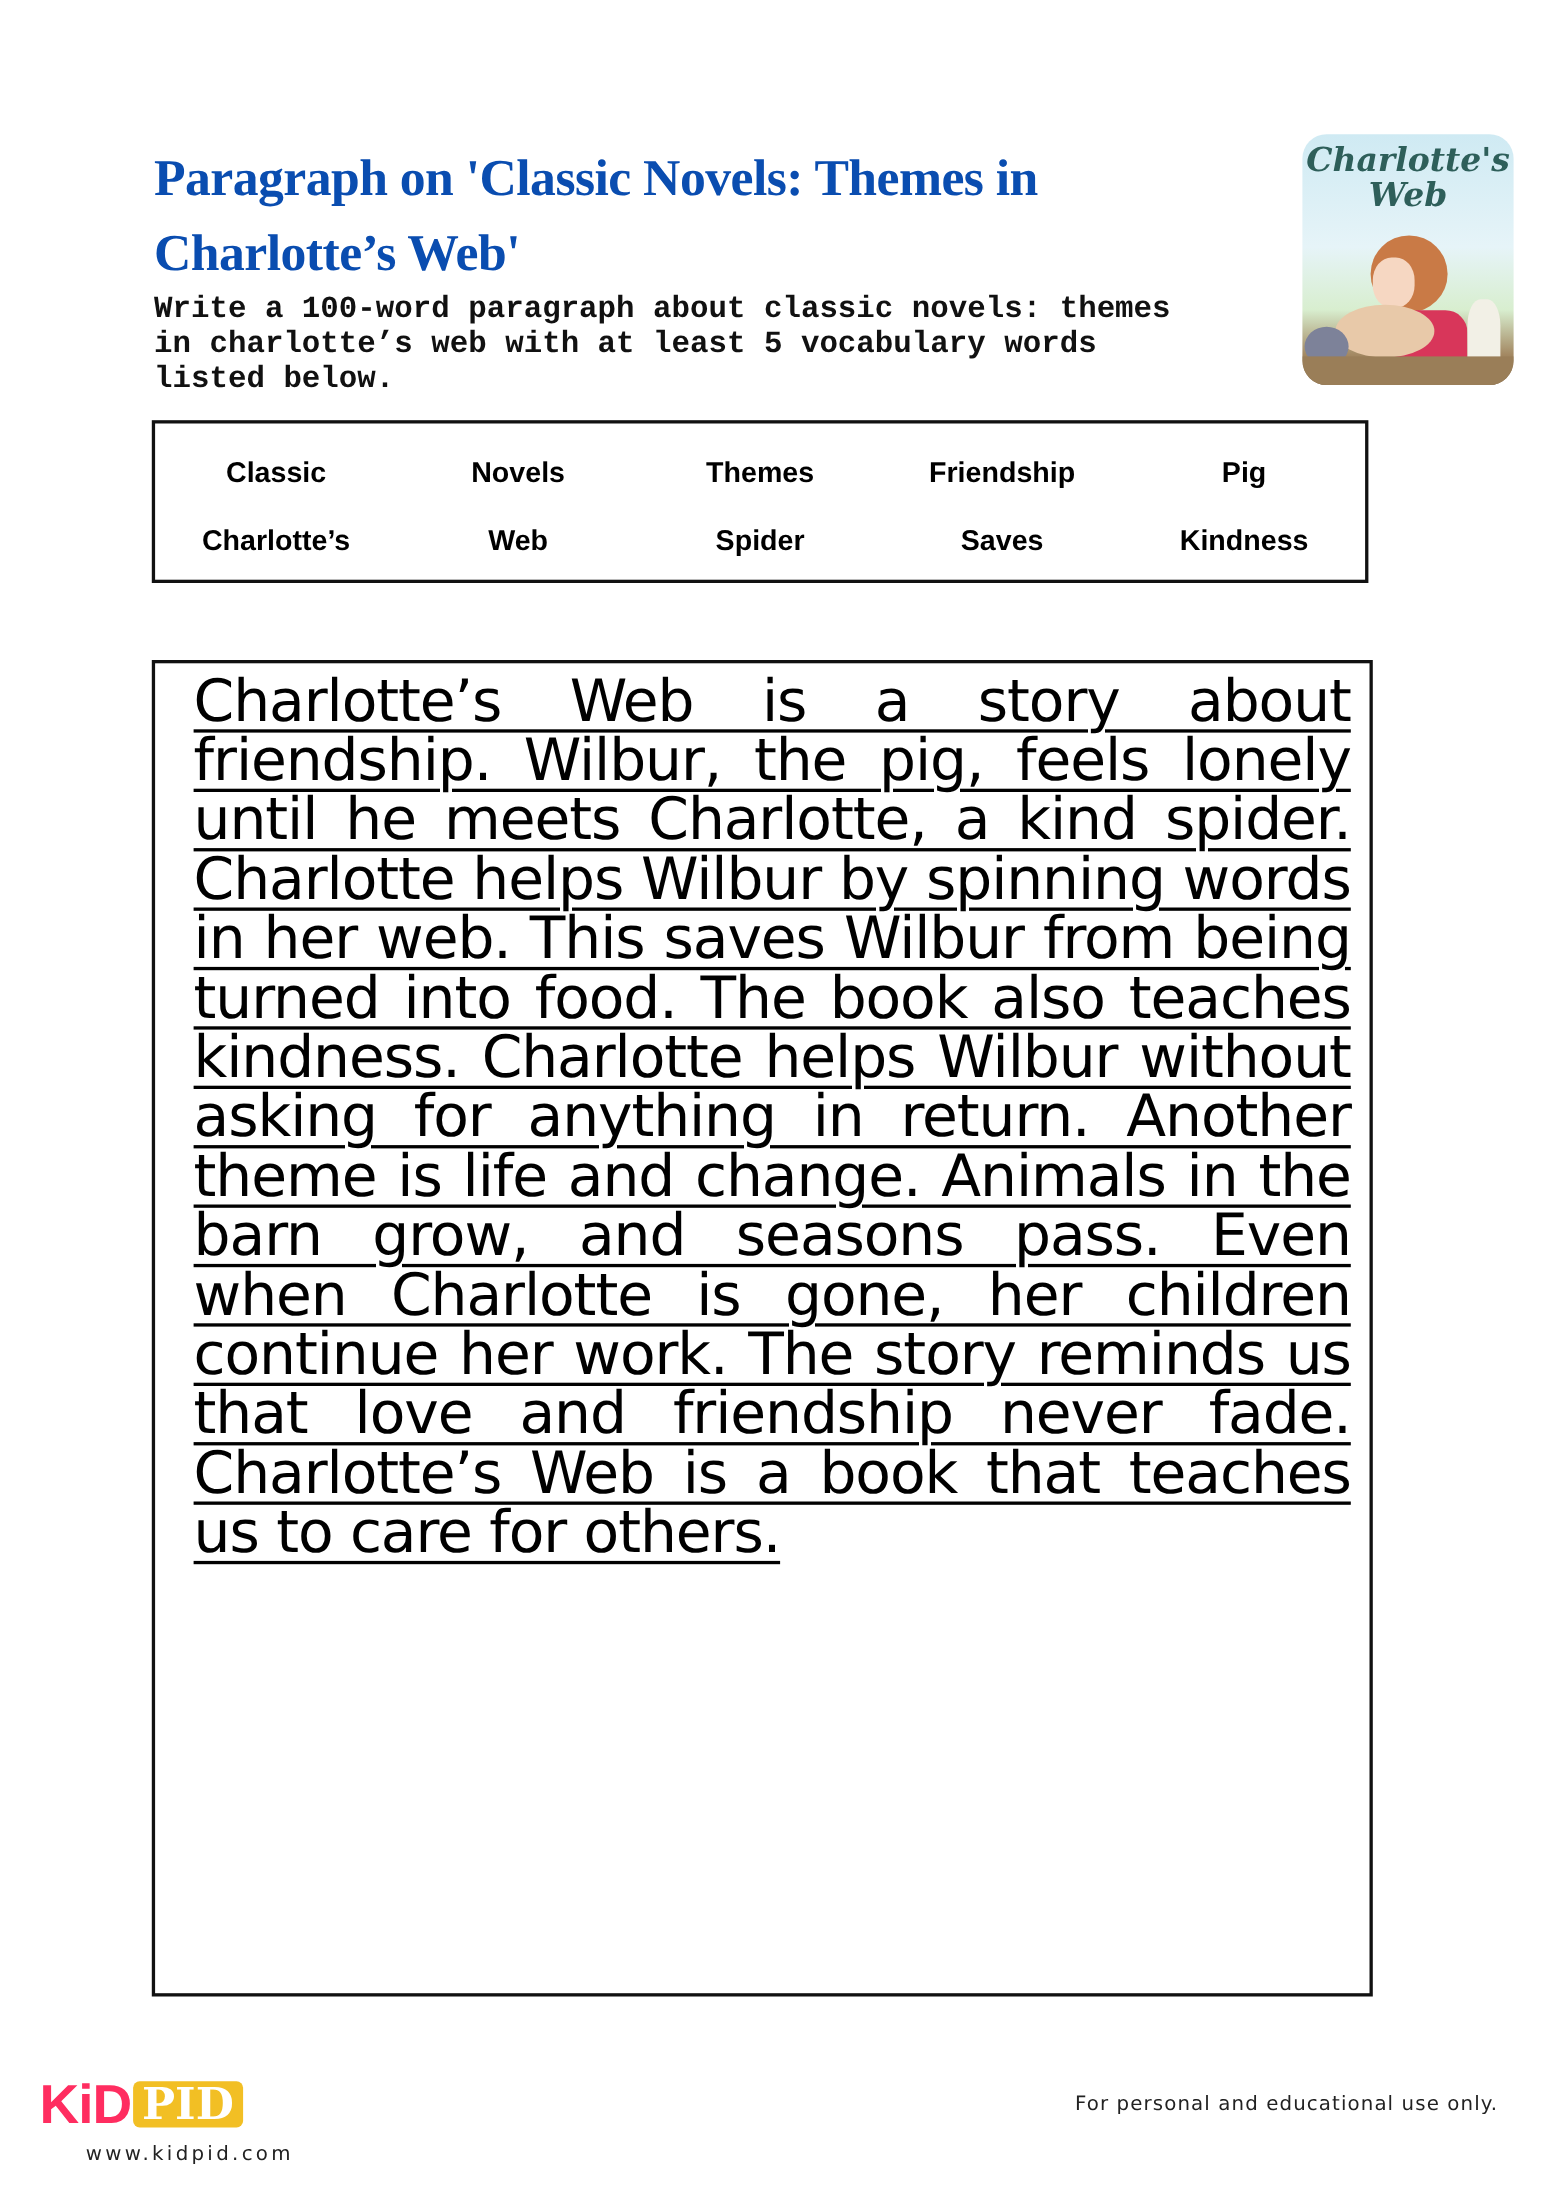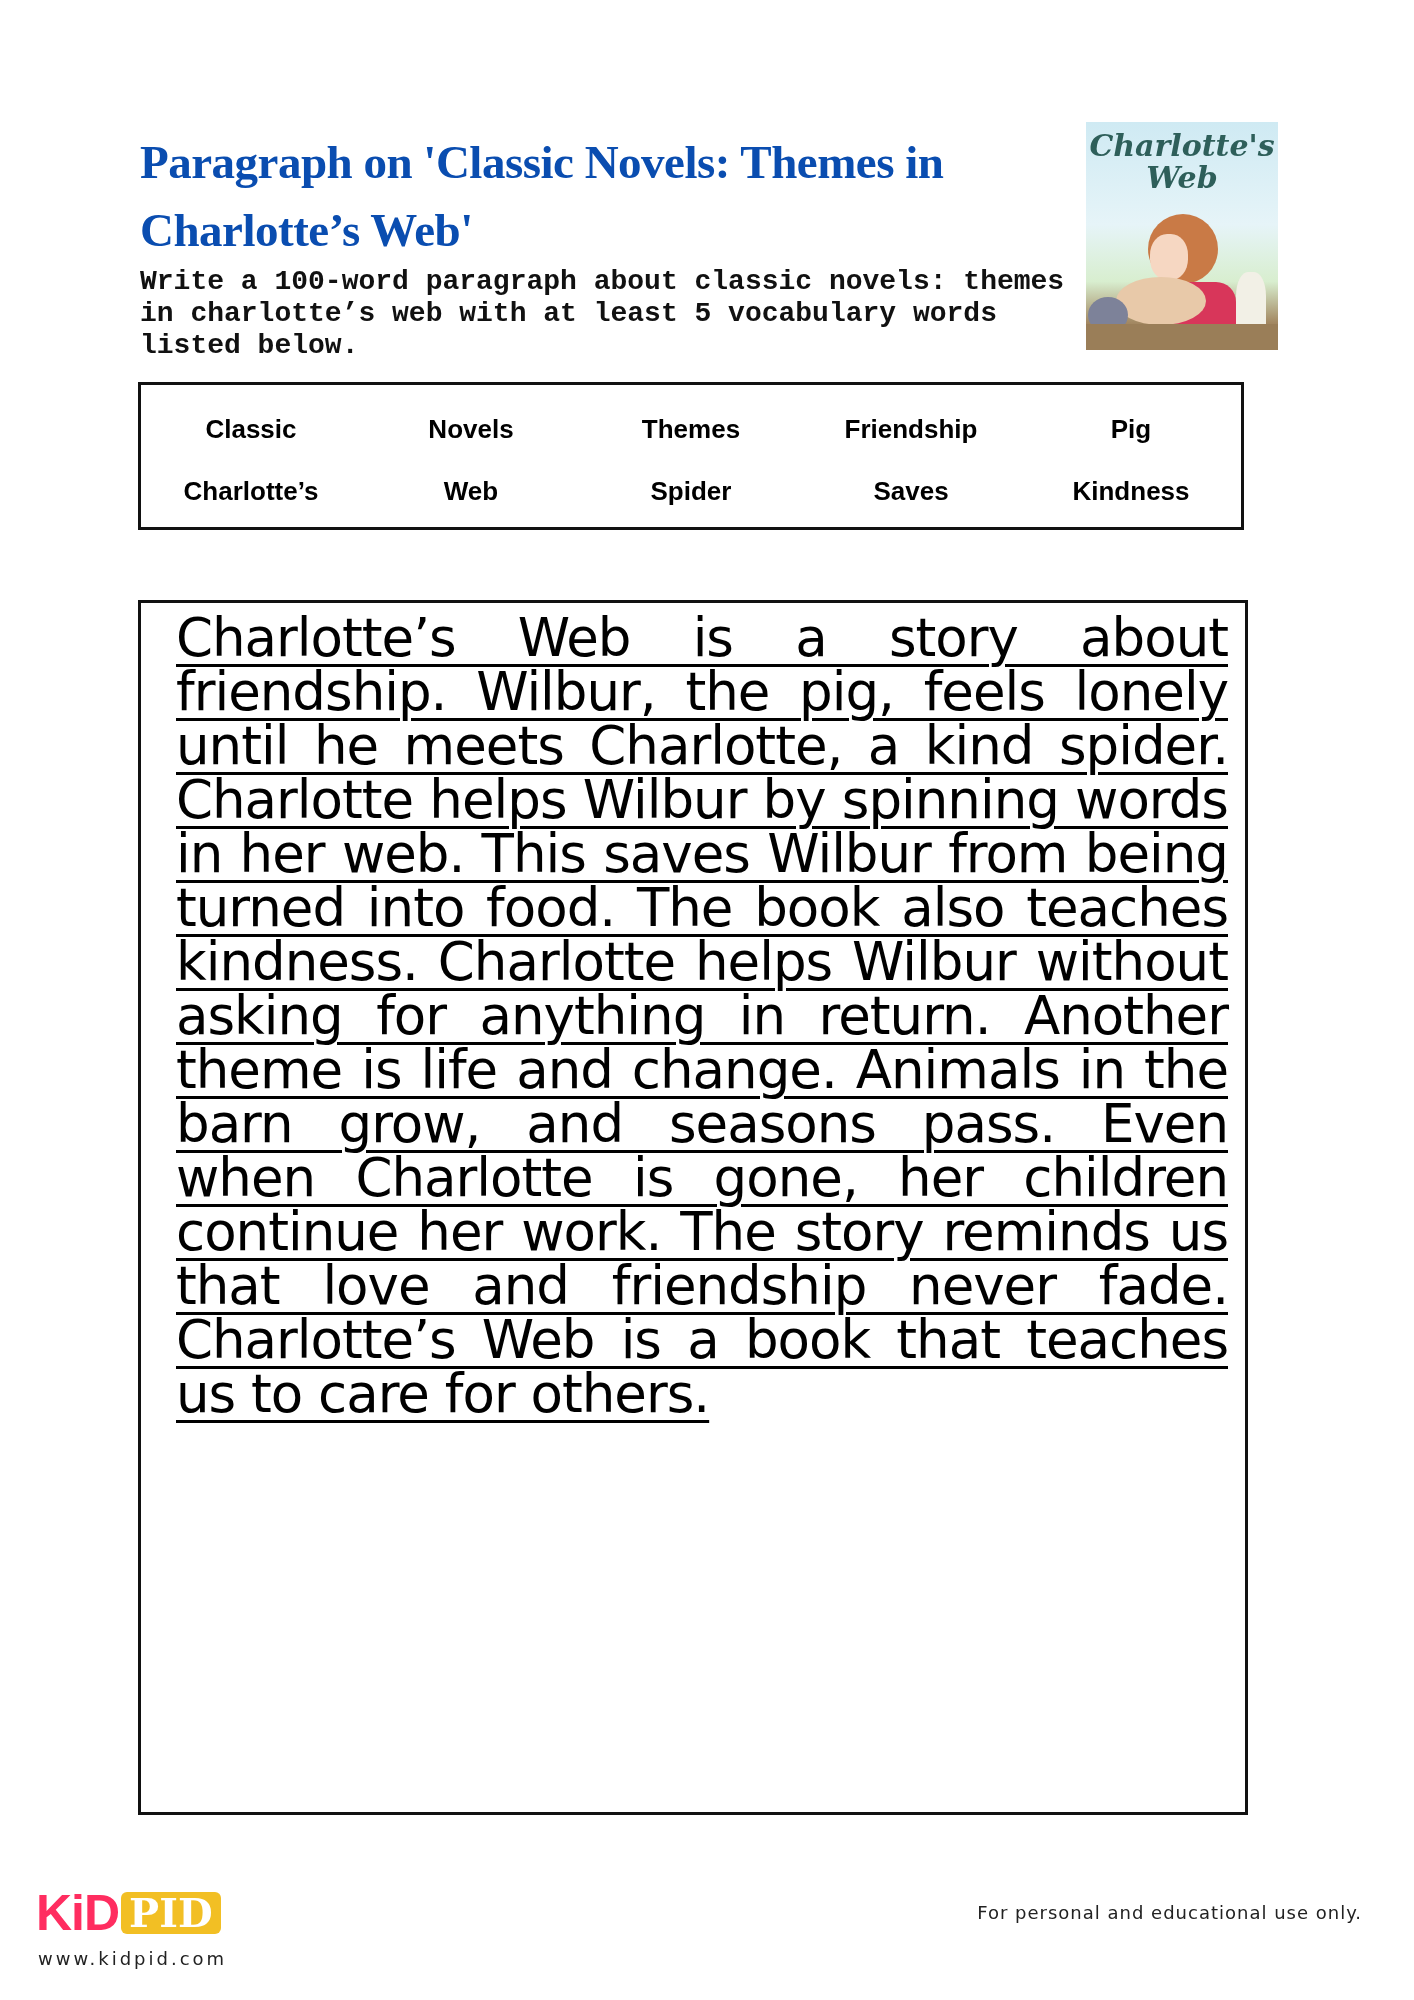--- a/index.html
+++ b/index.html
@@ -4,23 +4,23 @@
 <style>
   html, body { margin: 0; padding: 0; background: #ffffff; }
   body { width: 1414px; height: 2000px; position: relative; overflow: hidden;
          font-family: "DejaVu Sans", sans-serif; color: #000; }
   .title { position: absolute; left: 140px; top: 128px; width: 940px;
            font-family: Liberation Serif, serif; font-weight: bold;
            font-size: 47px; line-height: 68px; color: #0a4db0; letter-spacing: -0.5px; }
   .instruction { position: absolute; left: 140px; top: 266px; width: 960px;
            font-family: Liberation Mono, monospace; font-weight: bold;
            font-size: 28px; line-height: 32px; color: #111; }
-  .cover { position: absolute; left: 1086px; top: 122px; width: 192px; height: 228px;
+  .cover { position: absolute; left: 1184px; top: 122px; width: 192px; height: 228px;
            background: linear-gradient(#cfeaf3 0%, #e6f4f8 45%, #d8eecf 70%, #a38862 88%, #7a6446 100%);
-           overflow: hidden; }
+           overflow: hidden; border-radius: 22px; }
   .cover .ct { position: absolute; left: 0; right: 0; top: 8px; text-align: center;
            font-family: "DejaVu Serif", serif; font-style: italic; font-weight: bold;
            color: #2e5f5a; font-size: 30px; line-height: 32px; }
   .cover .girl { position: absolute; left: 62px; top: 92px; width: 70px; height: 70px;
            border-radius: 50%; background: #c97a46; }
   .cover .face { position: absolute; left: 64px; top: 112px; width: 38px; height: 46px;
            border-radius: 45%; background: #f6d7c2; }
   .cover .dress { position: absolute; left: 80px; top: 160px; width: 70px; height: 45px;
            background: #d8365a; border-radius: 20px 20px 0 0; }
   .cover .pig { position: absolute; left: 30px; top: 155px; width: 90px; height: 48px;
@@ -43,21 +43,21 @@
            font-size: 53px; line-height: 54px; text-align: justify;
            text-decoration: underline; text-decoration-thickness: 3px;
            text-underline-offset: 8px; letter-spacing: -1px; margin-left: 18px; }
   .logo { position: absolute; left: 36px; top: 1884px; }
   .logo .kid { font-family: "Liberation Sans", sans-serif; font-weight: bold; font-size: 50px;
            color: #ff2d60; letter-spacing: -1px; vertical-align: middle; }
   .logo .pid { display: inline-block; background: #f2bf24; color: #fff; border-radius: 6px;
            font-family: "DejaVu Serif", serif; font-weight: bold; font-size: 40px;
            line-height: 42px; padding: 0 8px; vertical-align: middle; margin-left: 2px; }
   .logo .url { font-family: "DejaVu Sans", sans-serif; font-size: 18px; letter-spacing: 3px;
-           color: #222; margin-top: 6px; padding-left: 2px; }
+           color: #222; margin-top: 6px; padding-left: 2px; margin-left: 40px; }
   .footer-note { position: absolute; right: 52px; top: 1898px; text-align: right;
            font-family: "DejaVu Sans", sans-serif; font-size: 18px; line-height: 29px;
            color: #222; letter-spacing: 1px; }
   .footer-note a { color: #222; text-decoration: underline; }
 </style>
 </head>
 <body>
 
 <div class="title">Paragraph on 'Classic Novels: Themes in Charlotte’s Web'</div>
 <div class="instruction">Write a 100-word paragraph about classic novels: themes in charlotte’s web with at least 5 vocabulary words listed below.</div>

